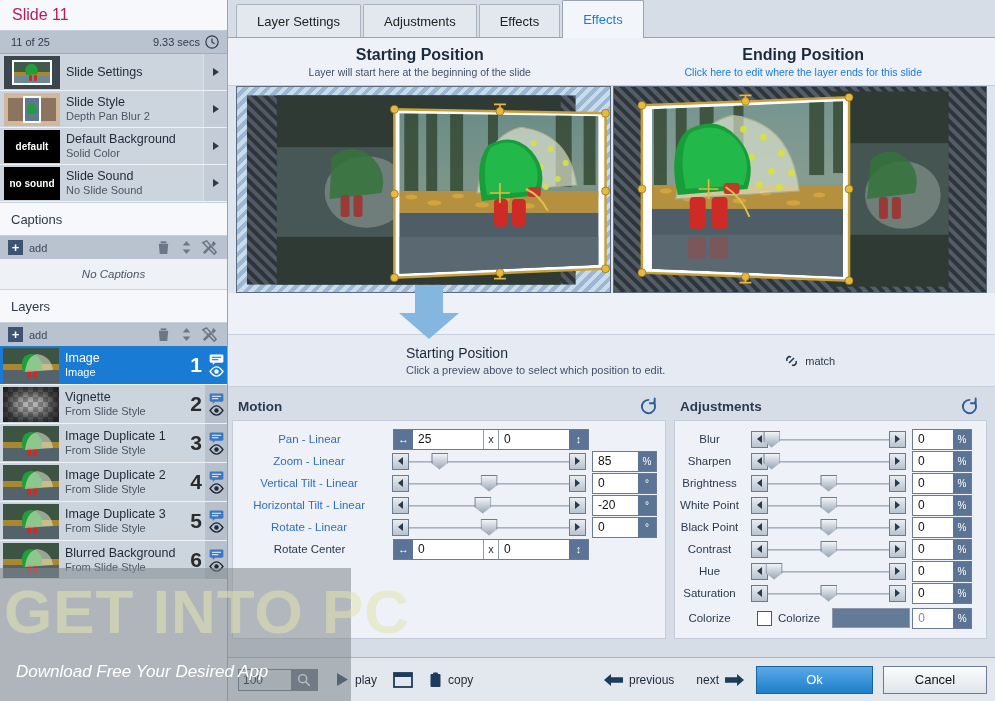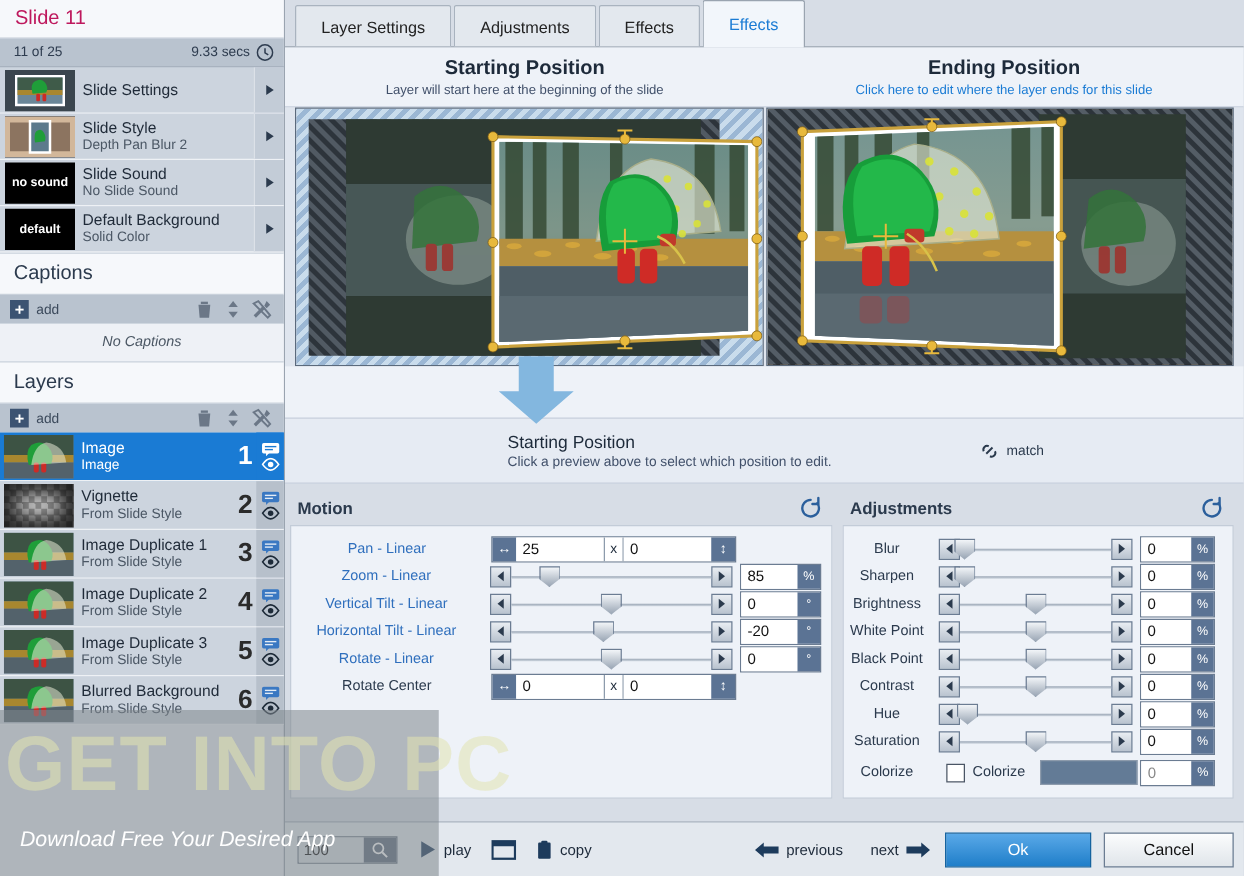--- a/index.html
+++ b/index.html
@@ -54,21 +54,21 @@
     display: flex; align-items: center; justify-content: center; flex: none;
     border-left: 1px solid #dce1e8;
   }
   .prop-arrow .tri {
     width: 0; height: 0; border-left: 6px solid #2b3a4d;
     border-top: 4.5px solid transparent; border-bottom: 4.5px solid transparent;
   }
 
   .section-head {
     height: 34px; background: #f6f8fb; display: flex; align-items: center;
-    padding-left: 11px; font-size: 16px; color: #2b3a4d;
+    padding-left: 11px; font-size: 13px; color: #2b3a4d;
     border-top: 1px solid #c9d1db; border-bottom: 1px solid #c9d1db;
   }
   .tool-bar {
     height: 23px; background: #b9c3cf; display: flex; align-items: center;
     padding: 0 9px 0 8px; gap: 6px;
   }
   .tool-bar .add-plus {
     width: 15px; height: 15px; background: #3c5372; color: #fff;
     display: flex; align-items: center; justify-content: center;
     font-size: 13px; line-height: 1; font-weight: bold;
@@ -357,37 +357,37 @@
           <div class="prop-text">
             <div class="n">Slide Style</div>
             <div class="s">Depth Pan Blur 2</div>
           </div>
           <div class="prop-arrow">
             <span class="tri"></span>
           </div>
         </div>
         <div class="prop-row">
           <div class="prop-thumb black">
+            <span>default</span>
+          </div>
+          <div class="prop-text">
+            <div class="n">Default Background</div>
+            <div class="s">Solid Color</div>
+          </div>
+          <div class="prop-arrow">
+            <span class="tri"></span>
+          </div>
+        </div>
+        <div class="prop-row">
+          <div class="prop-thumb black">
             <span>no sound</span>
           </div>
           <div class="prop-text">
             <div class="n">Slide Sound</div>
             <div class="s">No Slide Sound</div>
-          </div>
-          <div class="prop-arrow">
-            <span class="tri"></span>
-          </div>
-        </div>
-        <div class="prop-row">
-          <div class="prop-thumb black">
-            <span>default</span>
-          </div>
-          <div class="prop-text">
-            <div class="n">Default Background</div>
-            <div class="s">Solid Color</div>
           </div>
           <div class="prop-arrow">
             <span class="tri"></span>
           </div>
         </div>
       </div>
 
     <div class="section-head">
       <span>Captions</span>
     </div>

